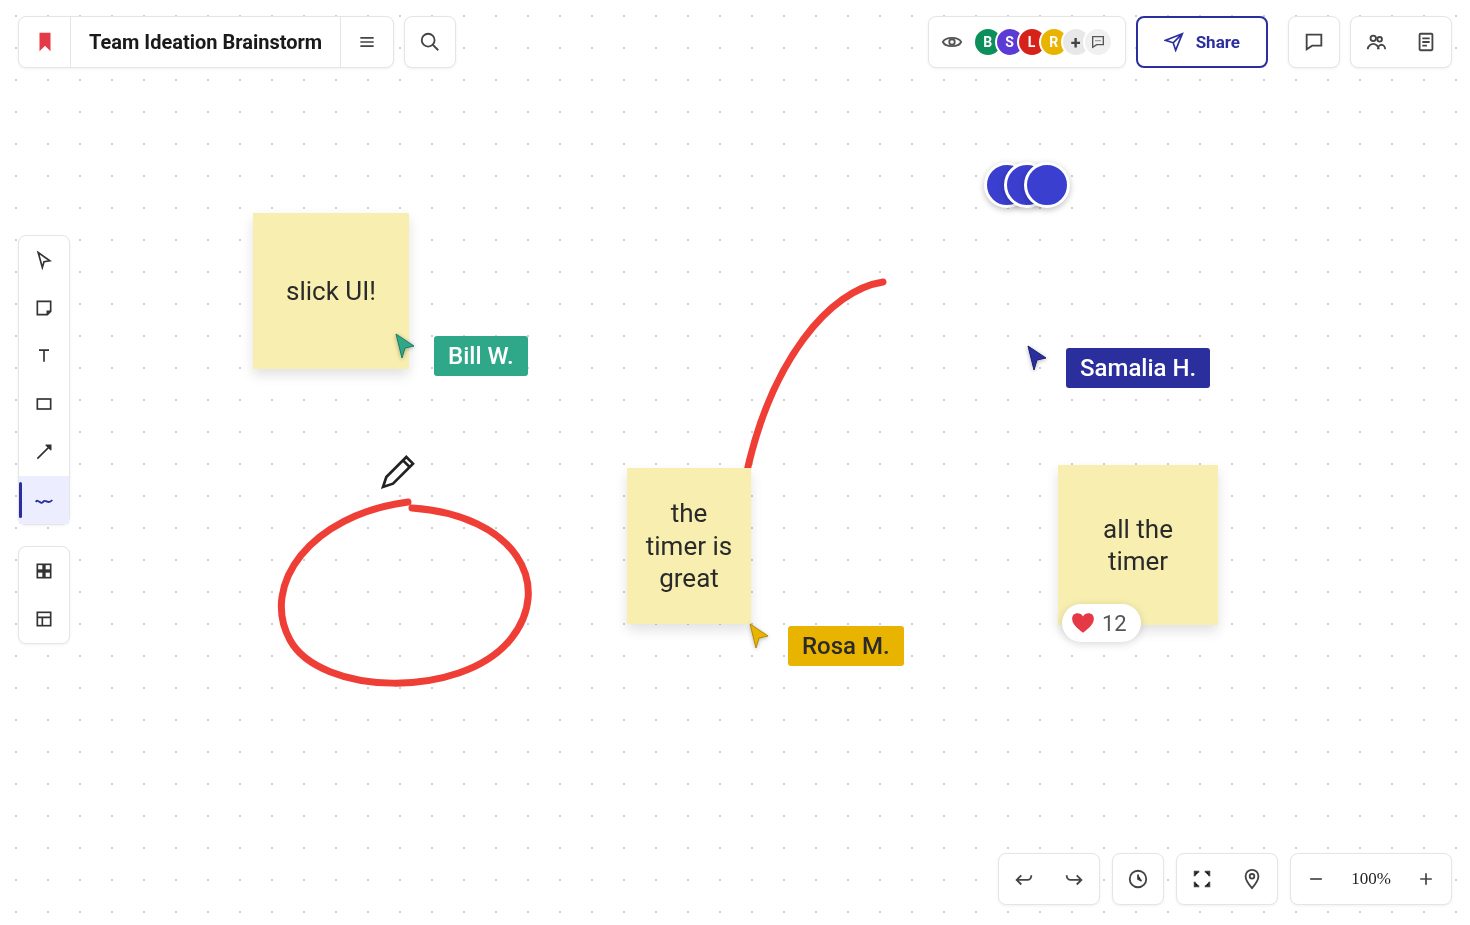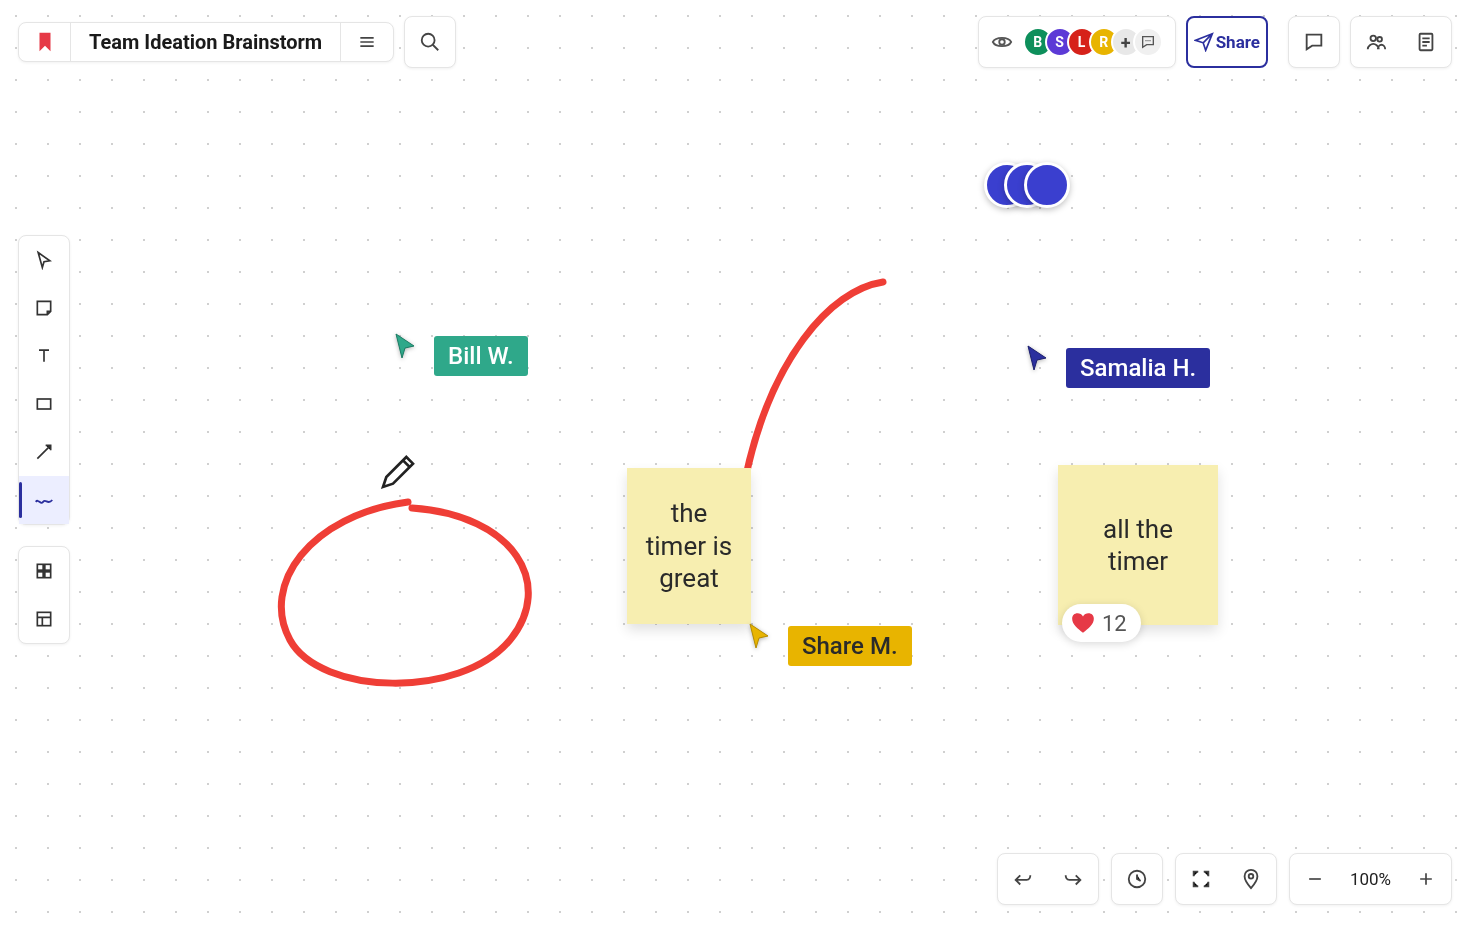--- a/index.html
+++ b/index.html
@@ -23,21 +23,21 @@
       position: absolute;
       top: 16px; left: 18px; right: 18px;
       height: 52px;
       display: flex;
       align-items: center;
       z-index: 100;
     }
     .title-group {
       display: flex;
       align-items: stretch;
-      height: 40px;
+      height: 52px;
       background: #fff;
       border: 1px solid #e5e5e5;
       border-radius: 8px;
       box-shadow: 0 1px 3px rgba(0,0,0,0.06);
     }
     .logo-box {
       width: 52px;
       display: flex;
       align-items: center;
       justify-content: center;
@@ -127,22 +127,22 @@
       margin-left: -8px;
     }
     .share-btn {
       height: 52px;
       border: 2px solid #2b2f9e;
       border-radius: 8px;
       background: #fff;
       color: #2b2f9e;
       display: flex;
       align-items: center;
-      gap: 2px;
-      padding: 0 6px;
+      gap: 12px;
+      padding: 0 26px;
       font-size: 17px;
       font-weight: 700;
       cursor: pointer;
     }
     
     .toolbar {
       position: absolute;
       left: 18px;
       top: 235px;
       width: 52px;
@@ -250,21 +250,21 @@
       align-items: center;
       box-shadow: 0 1px 3px rgba(0,0,0,0.06);
     }
     .btn-group .mini {
       width: 50px; height: 100%;
       display: flex;
       align-items: center;
       justify-content: center;
       cursor: pointer;
     }
-    .zoom-display { padding: 0 10px; font-size: 17px; color: #222; }
+    .zoom-display { padding: 0 10px; font-size: 17px; color: #222; font-family: Liberation Serif, serif; }
   </style>
 </head>
 <body>
 
 <div class="dot-grid"></div>
 
 <div class="topbar">
   <div class="title-group">
     <div class="logo-box">
       <svg viewBox="0 0 24 24" width="22" height="22">
@@ -386,20 +386,21 @@
   </div>
 </div>
 
 <div class="canvas">
 
   <svg style="position:absolute;left:0;top:0;width:1470px;height:925px;pointer-events:none">
     <path d="M 745 480 C 770 360 830 290 883 282" stroke="#ef3e36" stroke-width="7" fill="none" stroke-linecap="round"></path>
     <path d="M 408 502 C 310 515 260 585 290 640 C 320 695 460 700 510 640 C 555 585 515 515 412 508" stroke="#ef3e36" stroke-width="7" fill="none" stroke-linecap="round"></path>
   </svg>
 
+  <div class="sticky" style="left:253px;top:213px;width:156px;height:156px">slick UI!</div>
   <div class="sticky" style="left:627px;top:468px;width:124px;height:156px">the timer is great</div>
   <div class="sticky" style="left:1058px;top:465px;width:160px;height:160px">all the timer</div>
 
   <div class="vote-dot" style="left:984px;top:162px"></div>
   <div class="vote-dot" style="left:1004px;top:162px"></div>
   <div class="vote-dot" style="left:1024px;top:162px"></div>
 
   <div style="position:absolute;left:378px;top:452px">
     <svg width="40" height="40" viewBox="0 0 24 24">
         <path stroke="#222" stroke-width="1.6" fill="#fff" d="M3 21 L5 15 L17 3 L21 7 L9 19 L3 21 Z"></path>
@@ -411,21 +412,21 @@
     <div class="arrow"><svg width="24" height="28" viewBox="0 0 24 28">
           <path fill="#2fa88a" stroke="#1a7a62" stroke-width="1" d="M2 2 L20 14 L11 16 L8 26 L2 2 Z"></path>
         </svg></div>
     <div class="tag" style="background:#2fa88a">Bill W.</div>
   </div>
 
   <div class="cursor-label" style="left:748px;top:622px">
     <div class="arrow"><svg width="24" height="28" viewBox="0 0 24 28">
           <path fill="#e8b400" stroke="#b38a00" stroke-width="1" d="M2 2 L20 14 L11 16 L8 26 L2 2 Z"></path>
         </svg></div>
-    <div class="tag" style="background:#e8b400;color:#2a2a2a">Share M.</div>
+    <div class="tag" style="background:#e8b400;color:#2a2a2a">Rosa M.</div>
   </div>
 
   <div class="cursor-label" style="left:1026px;top:344px">
     <div class="arrow"><svg width="24" height="28" viewBox="0 0 24 28">
           <path fill="#2b2f9e" stroke="#1a1d6e" stroke-width="1" d="M2 2 L20 14 L11 16 L8 26 L2 2 Z"></path>
         </svg></div>
     <div class="tag" style="background:#2b2f9e">Samalia H.</div>
   </div>
 
   <div class="heart-pill" style="left:1062px;top:604px">

